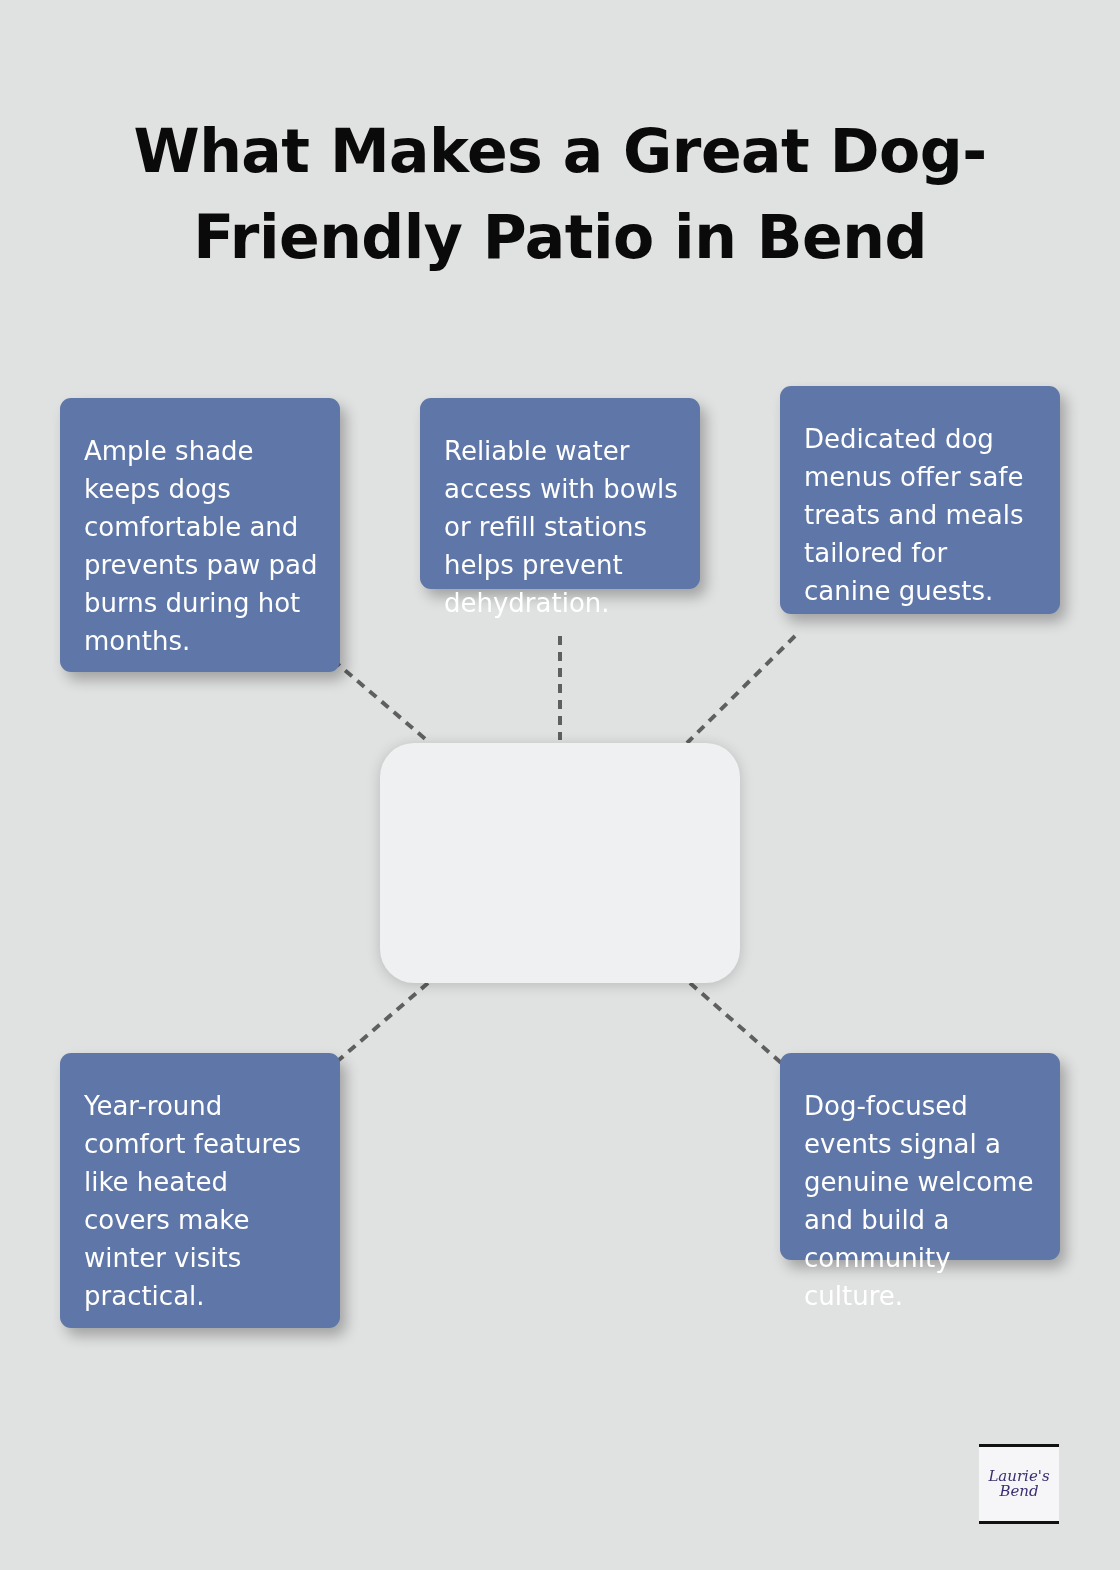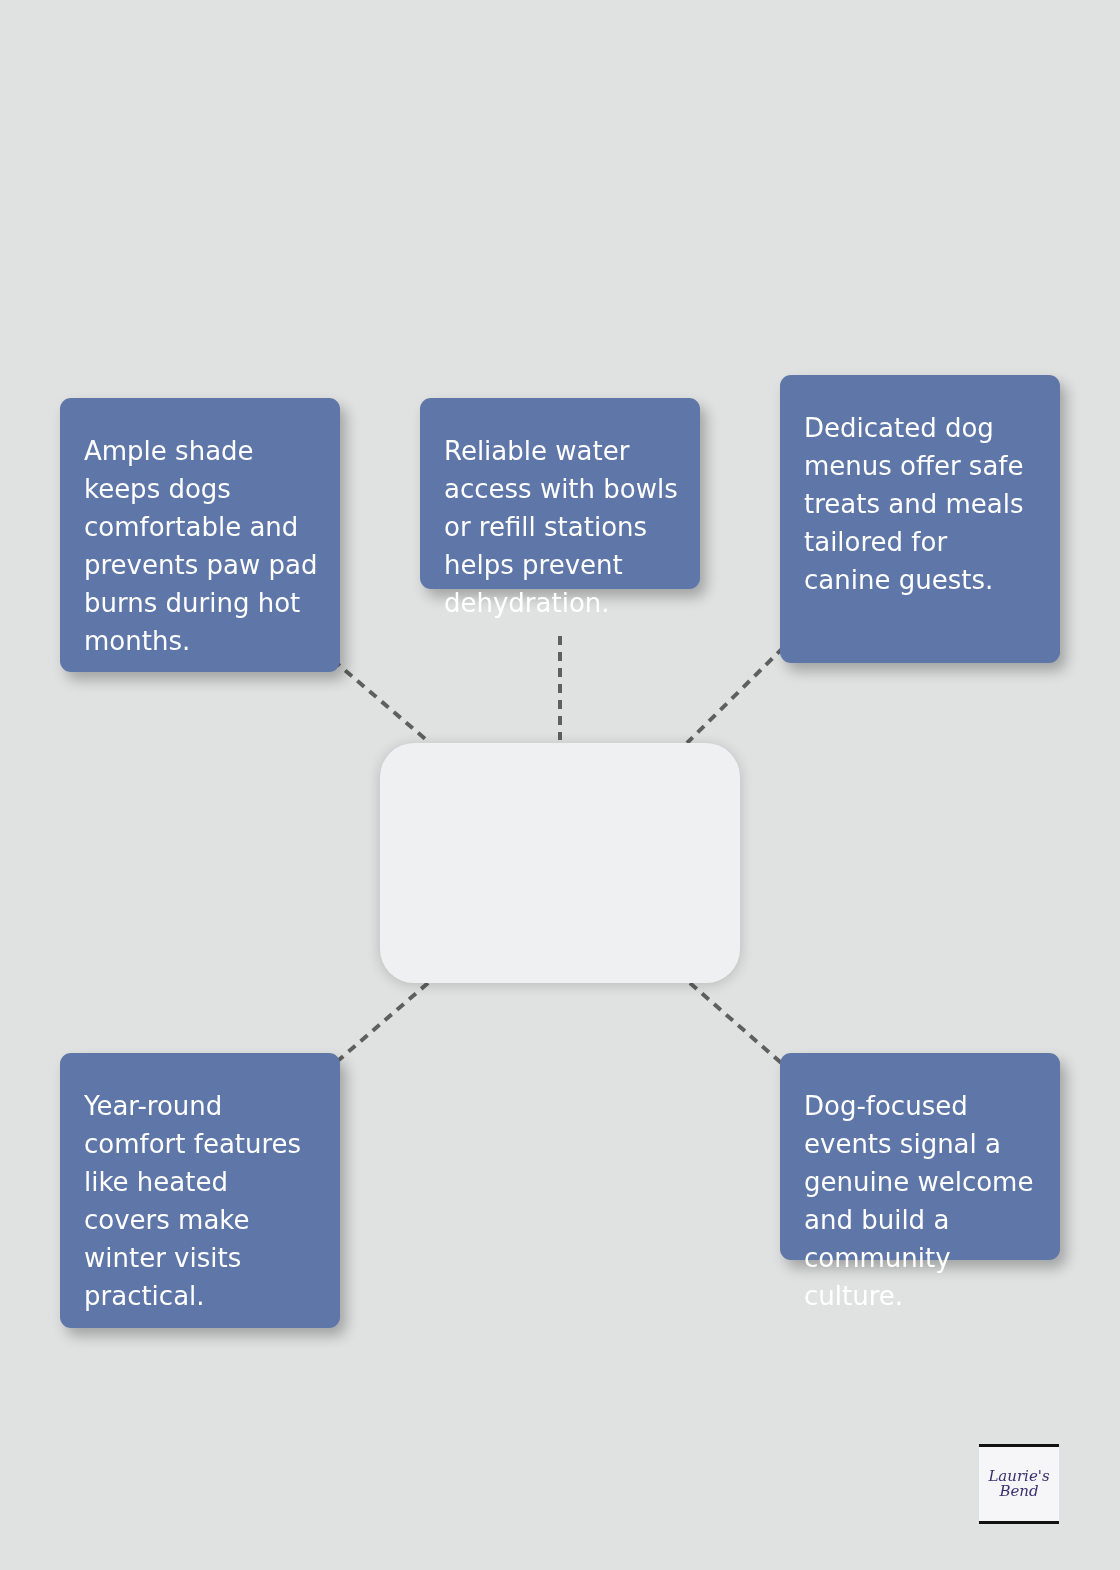--- a/index.html
+++ b/index.html
@@ -39,39 +39,41 @@
       box-sizing: border-box; display: flex; flex-direction: column;
       align-items: center; justify-content: center;
       font-family: "DejaVu Serif", "Liberation Serif", serif; font-style: italic;
       color: #3a2f6e; font-size: 15px; line-height: 15px; margin-top: 16px;
     }
   </style>
 </head>
 <body>
 
 <div class="title">
+  <span>What Makes a Great Dog-</span>
+  <span>Friendly Patio in Bend</span>
 </div>
 
 <svg class="connectors" width="1120" height="1570">
   <g stroke="#5f5f5f" stroke-width="4" stroke-dasharray="9 7" fill="none">
     <line x1="333" y1="660" x2="430" y2="743"></line>
     <line x1="560" y1="636" x2="560" y2="740"></line>
     <line x1="795" y1="636" x2="687" y2="743"></line>
     <line x1="428" y1="983" x2="333" y2="1065"></line>
     <line x1="690" y1="983" x2="787" y2="1068"></line>
   </g>
 </svg>
 
 <div class="box" style="left:60px; top:398px; height:274px;">
   <span>Ample shade keeps dogs comfortable and prevents paw pad burns during hot months.</span>
 </div>
 <div class="box" style="left:420px; top:398px; height:191px;">
   <span>Reliable water access with bowls or refill stations helps prevent dehydration.</span>
 </div>
-<div class="box" style="left:780px; top:375px; height:288px;">
+<div class="box" style="left:780px; top:386px; height:228px;">
   <span>Dedicated dog menus offer safe treats and meals tailored for canine guests.</span>
 </div>
 
 <div class="center">
   <div>
   </div>
 </div>
 
 <div class="box" style="left:60px; top:1053px; height:275px;">
   <span>Year-round comfort features like heated covers make winter visits practical.</span>

